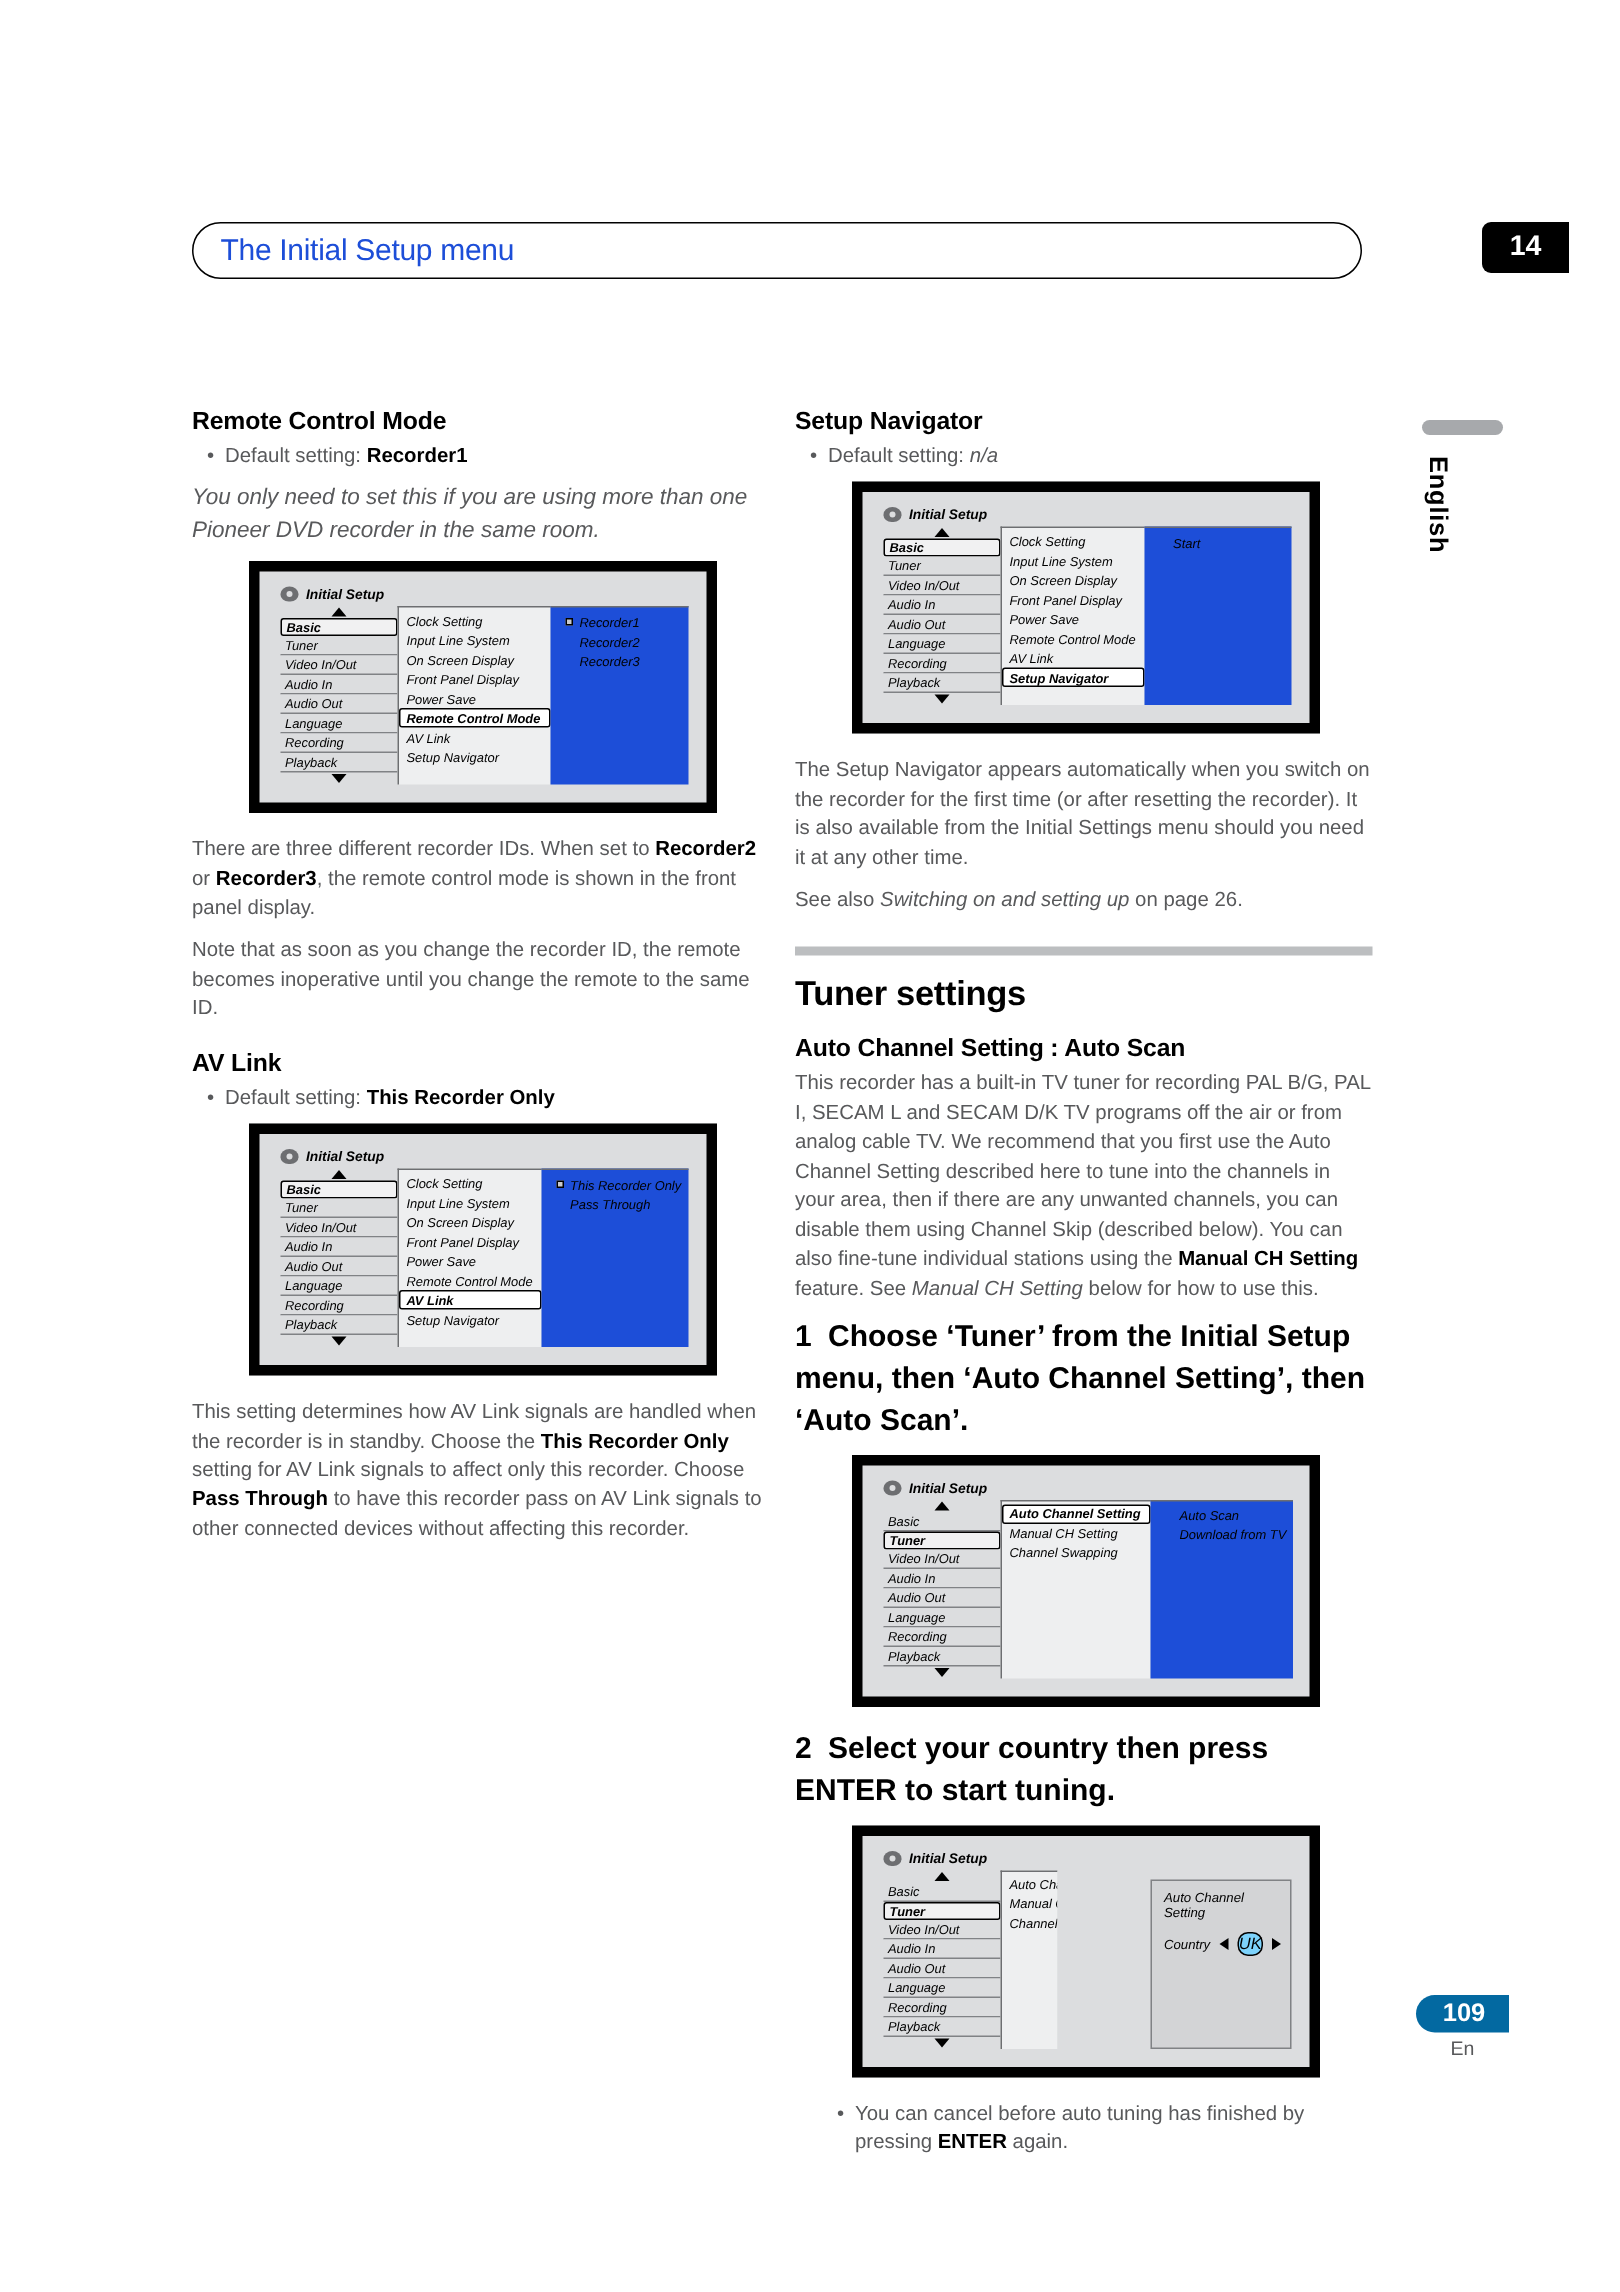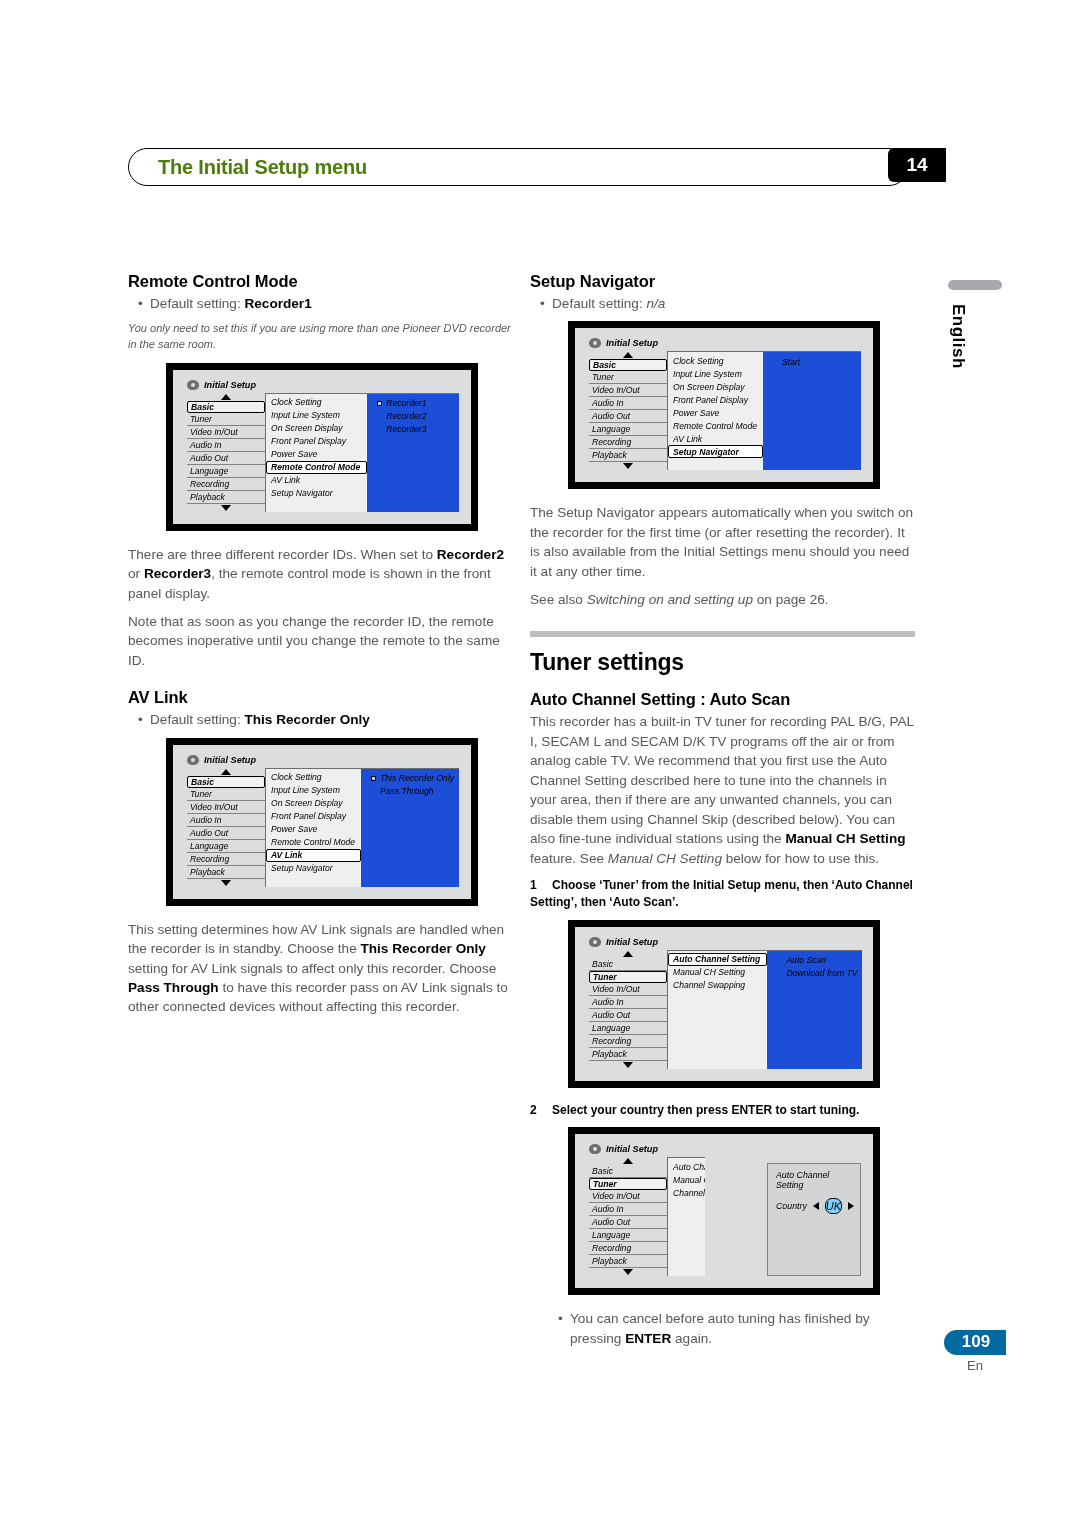--- a/index.html
+++ b/index.html
@@ -14,25 +14,25 @@
   }
 
   
   #header { position:absolute; left:128px; top:148px; width:780px; height:38px; }
   #header-pill {
     width:100%; height:100%;
     border:1.6px solid #000; border-radius:19px;
     display:flex; align-items:center;
   }
   #header-title {
-    font-size:20px; font-weight:bold; letter-spacing:-0.2px;
-    padding-left:29px; color:#4d7c0f;
+    font-size:20px; font-weight:normal; letter-spacing:-0.2px;
+    padding-left:18px; color:#1d4ed8;
   }
   #chapter-badge {
-    position:absolute; left:888px; top:148px;
+    position:absolute; left:988px; top:148px;
     width:58px; height:34px; background:#000; color:#fff;
     border-radius:6px 0 0 6px;
     display:flex; align-items:center; justify-content:center;
     font-size:19px; font-weight:bold;
   }
 
   
   #side-tab { position:absolute; left:948px; top:280px; width:54px; }
   #side-bar { width:54px; height:10px; background:#a7a9ac; border-radius:5px; }
   #side-label {
@@ -68,25 +68,25 @@
   ul.bullets li b { color:#000; font-weight:bold; }
   ul.bullets li i { font-style:italic; }
 
   p.body {
     font-size:13.6px; line-height:1.43; color:#58595b;
     margin:0 0 9px 0;
   }
   p.body b { color:#000; font-weight:bold; }
   p.body i { font-style:italic; }
   p.ital {
-    font-size:11px; line-height:1.43; color:#58595b;
+    font-size:15px; line-height:1.43; color:#58595b;
     font-style:italic; margin:0 0 10px 0;
   }
   p.step {
-    font-size:12px; line-height:1.40; color:#000;
+    font-size:20px; line-height:1.40; color:#000;
     font-weight:bold; margin:2px 0 9px 0;
   }
   p.step .num { display:inline-block; width:22px; }
 
   
   .osd {
     background:#dcdddf;
     border:7px solid #000000;
     padding:10px 12px 12px 14px;
     margin:6px 0 14px 38px;

